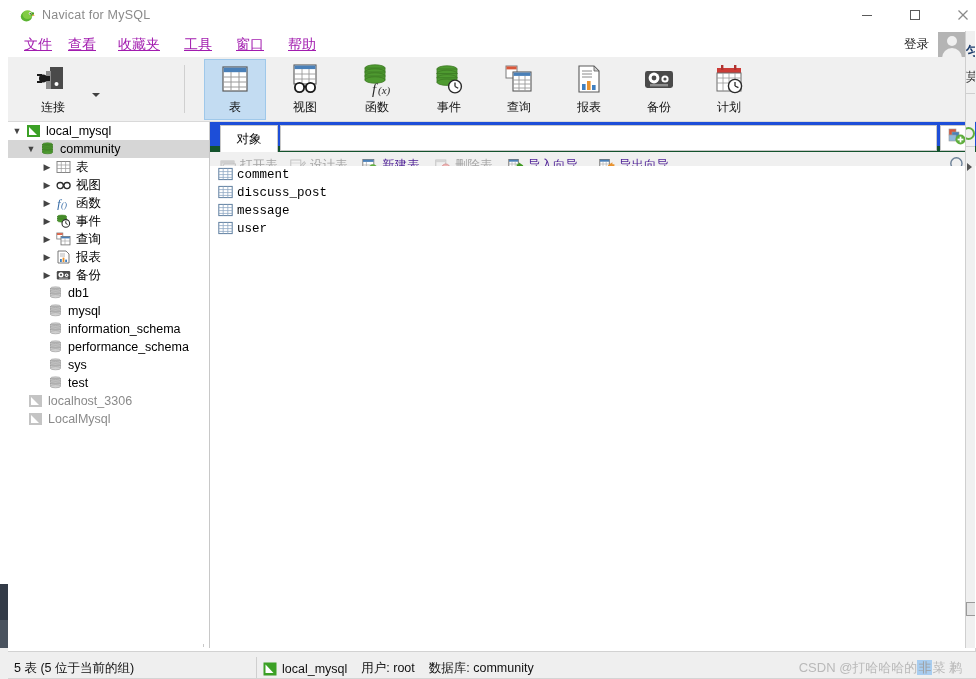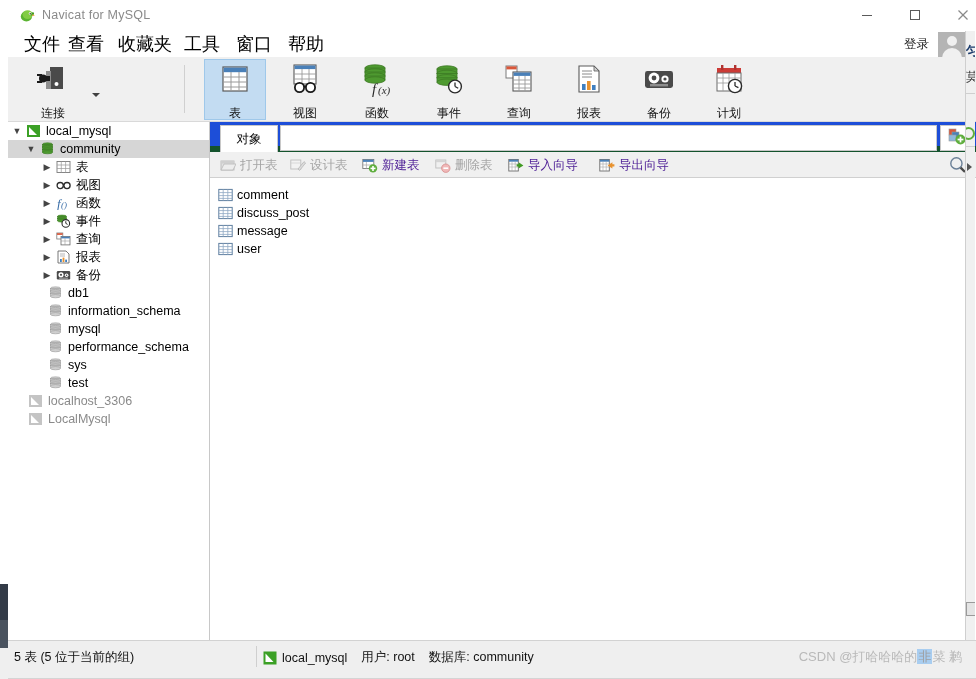--- a/index.html
+++ b/index.html
@@ -92,24 +92,25 @@
     position: absolute;
     left: 0; top: 31px;
     width: 968px; height: 26px;
     background: #ffffff;
   }
   .menu-item {
     position: absolute;
     top: 4px;
     height: 19px;
     line-height: 19px;
-    font-size: 18px;
-    color: #000000;
+    font-size: 14px;
+    color: #a21caf;
     padding: 0 4px;
     white-space: nowrap;
+    text-decoration: underline;
   }
   #login-link {
     position: absolute;
     right: 47px; top: 5px;
     font-size: 12.5px;
     color: #1a1a1a;
     white-space: nowrap;
   }
   #avatar {
     position: absolute;
@@ -154,21 +155,21 @@
     border: 1px solid #9fc8ea;
     padding-top: 3px;
   }
   .tb-icon {
     width: 38px; height: 34px;
     position: relative;
   }
   .tb-label {
     font-size: 12px;
     color: #111;
-    margin-top: 8px;
+    margin-top: 2px;
     white-space: nowrap;
   }
   .tb-sep {
     position: absolute;
     top: 8px;
     width: 1px; height: 48px;
     background: #d0d0d0;
   }
   #tb-dropdown-arrow {
     position: absolute;
@@ -287,25 +288,26 @@
     position: relative;
   }
   #object-search-btn {
     position: absolute;
     right: 8px; top: 3px;
     width: 20px; height: 20px;
   }
 
   #object-list {
     position: absolute;
-    left: 0; top: 64px;
+    left: 0; top: 44px;
     width: 766px;
     height: 470px;
     background: #ffffff;
     overflow: hidden;
+    font-family: Liberation Mono, monospace;
   }
   .obj-row {
     position: relative;
     height: 18px;
     line-height: 18px;
     padding-left: 8px;
     white-space: nowrap;
     font-size: 12.5px;
   }
   .obj-ico {
@@ -372,21 +374,21 @@
     left: 0px; bottom: 32px;
     width: 10px; height: 12px;
     border: 1px solid #9a9a9a;
     background: #e4e4e4;
   }
 
   
   #status-bar {
     position: absolute;
     left: 0; bottom: 0;
-    width: 968px; height: 38px;
+    width: 968px; height: 27px;
     background: #efefef;
     border-top: 1px solid #d2d2d2;
     box-sizing: border-box;
   }
   #status-left {
     position: absolute;
     left: 6px; top: 8px;
     font-size: 12.5px;
     color: #111;
     white-space: nowrap;
@@ -813,37 +815,37 @@
             <ellipse cx="7.5" cy="2.4" rx="5" ry="1.6"></ellipse>
               <rect x="2.5" y="2.4" width="10" height="2.6"></rect>
             <ellipse cx="7.5" cy="5" rx="5" ry="1.6"></ellipse>
               <rect x="2.5" y="5" width="10" height="2.6"></rect>
             <ellipse cx="7.5" cy="7.6" rx="5" ry="1.6"></ellipse>
               <rect x="2.5" y="7.6" width="10" height="2.6"></rect>
             <ellipse cx="7.5" cy="10.2" rx="5" ry="1.6"></ellipse>
           </g>
         </svg>
       </span>
-      <span class="tree-label" style="left:60px">information_schema</span>
+      <span class="tree-label" style="left:60px">mysql</span>
     </div>
     <div class="tree-row">
       <span class="tree-ico" style="left:40px">
         <svg width="15" height="14" viewBox="0 0 15 14">
           <g fill="#cfcfcf" stroke="#9a9a9a" stroke-width="0.6">
             <ellipse cx="7.5" cy="2.4" rx="5" ry="1.6"></ellipse>
               <rect x="2.5" y="2.4" width="10" height="2.6"></rect>
             <ellipse cx="7.5" cy="5" rx="5" ry="1.6"></ellipse>
               <rect x="2.5" y="5" width="10" height="2.6"></rect>
             <ellipse cx="7.5" cy="7.6" rx="5" ry="1.6"></ellipse>
               <rect x="2.5" y="7.6" width="10" height="2.6"></rect>
             <ellipse cx="7.5" cy="10.2" rx="5" ry="1.6"></ellipse>
           </g>
         </svg>
       </span>
-      <span class="tree-label" style="left:60px">mysql</span>
+      <span class="tree-label" style="left:60px">information_schema</span>
     </div>
     <div class="tree-row">
       <span class="tree-ico" style="left:40px">
         <svg width="15" height="14" viewBox="0 0 15 14">
           <g fill="#cfcfcf" stroke="#9a9a9a" stroke-width="0.6">
             <ellipse cx="7.5" cy="2.4" rx="5" ry="1.6"></ellipse>
               <rect x="2.5" y="2.4" width="10" height="2.6"></rect>
             <ellipse cx="7.5" cy="5" rx="5" ry="1.6"></ellipse>
               <rect x="2.5" y="5" width="10" height="2.6"></rect>
             <ellipse cx="7.5" cy="7.6" rx="5" ry="1.6"></ellipse>

